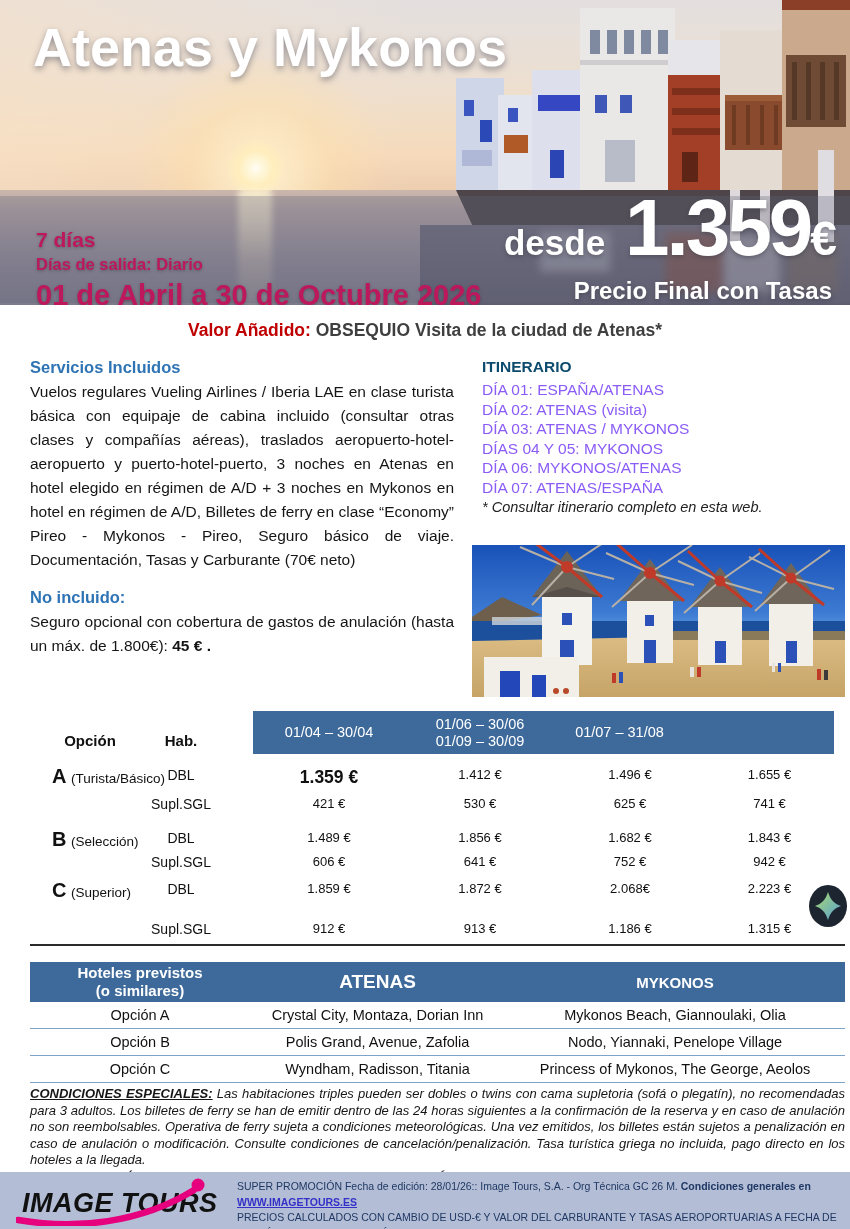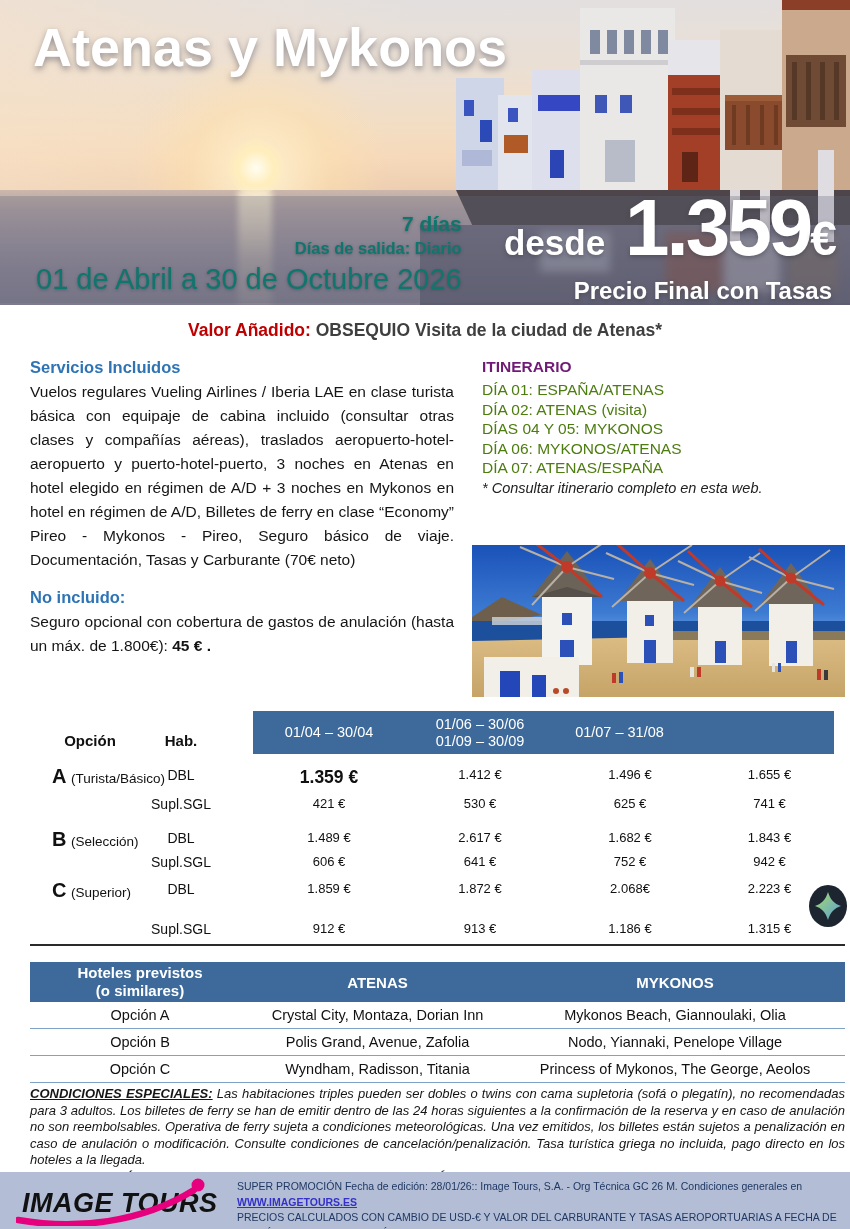--- a/index.html
+++ b/index.html
@@ -19,44 +19,44 @@
   .hero-glow{position:absolute;left:115px;top:60px;width:290px;height:230px;border-radius:50%;
     background:radial-gradient(circle,rgba(255,243,210,0.9) 0%,rgba(255,225,170,0.45) 38%,rgba(252,214,160,0) 70%);}
   .hero-sun{position:absolute;left:228px;top:140px;width:56px;height:56px;border-radius:50%;
     background:radial-gradient(circle,#fffdf2 0%,#ffeebc 45%,rgba(255,220,150,0) 78%);}
   .hero-streak{position:absolute;left:238px;top:190px;width:34px;height:115px;
     background:linear-gradient(180deg,rgba(255,244,214,0.85),rgba(255,238,200,0.25) 60%,rgba(255,238,200,0.12));filter:blur(3px);}
   .hero-houses{position:absolute;left:420px;top:0;width:430px;height:305px;}
   .hero-band{position:absolute;left:0;top:196px;width:850px;height:107px;background:rgba(99,104,122,0.30);}
   .hero-title{position:absolute;left:33px;top:16px;font-size:54px;font-weight:bold;color:#fff;
     text-shadow:0 3px 6px rgba(80,80,95,0.55);}
-  .hero-left{position:absolute;left:36px;top:212px;color:#0f766e;text-shadow:0 1px 3px rgba(60,60,70,0.5);text-align:right;}
+  .hero-left{position:absolute;left:36px;top:228px;color:#be185d;text-shadow:0 1px 3px rgba(60,60,70,0.5);}
   .hl-dur{font-size:21px;font-weight:bold;}
   .hl-dep{font-size:16.5px;font-weight:bold;margin-top:3px;}
-  .hl-dates{font-size:29px;font-weight:normal;margin-top:5px;}
+  .hl-dates{font-size:29px;font-weight:bold;margin-top:5px;}
   .hero-price{position:absolute;right:16px;top:192px;text-align:right;color:#fff;text-shadow:0 2px 4px rgba(60,60,70,0.5);}
   .hp-row{display:flex;align-items:baseline;justify-content:flex-end;}
   .hp-desde{font-size:35px;font-weight:bold;margin-right:20px;}
   .hp-price{font-size:80px;font-weight:bold;letter-spacing:-3px;line-height:72px;}
   .hp-cur{font-size:48px;font-weight:bold;}
   .hp-note{font-size:24px;font-weight:bold;margin-top:2px;padding-right:2px;}
 
   
   .valor{position:absolute;left:0;top:320px;width:850px;text-align:center;font-size:17.5px;font-weight:bold;}
   .valor-red{color:#C00000;}
   .valor-dark{color:#3f3f3f;}
 
   
   .services{position:absolute;left:30px;top:358px;width:424px;}
   .sec-title{color:#2E74B5;font-weight:bold;font-size:16.5px;margin-bottom:3px;}
   .sec-body{font-size:15.5px;line-height:24px;text-align:justify;color:#151515;}
   .noinc{margin-top:16px;}
   .itin{position:absolute;left:482px;top:358px;width:360px;}
-  .itin-title{font-size:15.5px;font-weight:bold;color:#701a75;margin-bottom:4px;}
-  .itin-day{font-size:15.5px;line-height:19.5px;color:#4d7c0f;}
+  .itin-title{font-size:15.5px;font-weight:bold;color:#0c4a6e;margin-bottom:4px;}
+  .itin-day{font-size:15.5px;line-height:19.5px;color:#8b5cf6;}
   .itin-note{font-size:14.5px;font-style:italic;color:#222;margin-top:2px;}
   .windmills{position:absolute;left:472px;top:545px;width:373px;height:152px;}
 
   
   .precios-note{position:absolute;left:30px;top:680px;font-size:15px;font-style:italic;color:#151515;}
   .ptable{position:absolute;left:0;top:711px;width:850px;height:240px;}
   .pt-band{position:absolute;left:253px;top:0;width:581px;height:43px;background:#3D6A9A;display:flex;}
   .pt-col{display:flex;flex-direction:column;justify-content:center;align-items:center;
     color:#fff;font-size:14.5px;line-height:17px;}
   .pt-c0{width:152px}.pt-c1{width:150px}.pt-c2{width:150px}.pt-c3{width:129px}
@@ -69,39 +69,39 @@
   .pt-hab{position:absolute;left:131px;width:100px;text-align:center;font-size:14px;}
   .pt-v{position:absolute;text-align:center;font-size:13px;}
   .pt-v0{left:253px;width:152px}.pt-v1{left:405px;width:150px}.pt-v2{left:555px;width:150px}.pt-v3{left:705px;width:129px}
   .pt-big{font-size:17.5px;font-weight:bold;}
   .pt-bottomline{position:absolute;left:30px;top:233px;width:815px;border-top:2px solid #2a2a2a;}
 
   
   .htable{position:absolute;left:30px;top:962px;width:815px;}
   .ht-head{display:flex;background:#3D6A9A;color:#fff;font-weight:bold;height:40px;}
   .ht-h1{width:220px;display:flex;flex-direction:column;justify-content:center;align-items:center;font-size:15px;line-height:18px;}
-  .ht-h2{width:255px;display:flex;justify-content:center;align-items:center;font-size:15px;}
+  .ht-h2{width:255px;display:flex;justify-content:center;align-items:center;font-size:19px;}
   .ht-h3{width:340px;display:flex;justify-content:center;align-items:center;font-size:15px;}
   .ht-row{display:flex;height:26px;align-items:center;font-size:14.5px;border-bottom:1.5px solid #7DA3C9;}
   .ht-row:first-of-type{border-top:2px solid #fff;}
   .ht-c1{width:220px;text-align:center;}
   .ht-c2{width:255px;text-align:center;}
   .ht-c3{width:340px;text-align:center;}
 
   
   .conds{position:absolute;left:30px;top:1086px;width:815px;font-size:13px;font-style:italic;
     line-height:16.5px;text-align:justify;color:#151515;}
   .conds b{font-size:13px;text-decoration:underline;}
   .conds-final{font-weight:bold;font-style:italic;margin-top:1px;text-align:left;}
 
   
   .footer{position:absolute;left:0;top:1172px;width:850px;height:57px;background:#B3BDD5;}
   .f-logo{position:absolute;left:16px;top:4px;}
   .f-text{position:absolute;left:237px;top:7px;width:600px;color:#1F3864;font-size:10.5px;line-height:15.5px;}
-  .f-bold{font-weight:normal;}
+  .f-bold{font-weight:bold;}
   .f-link{font-weight:bold;color:#3430C8;text-decoration:underline;cursor:pointer;}
   .f-it{font-style:italic;}
 
   
   .badge{position:absolute;left:808px;top:884px;width:40px;height:44px;cursor:pointer;}
 </style>
 </head>
 <body>
 
 <div class="page">
@@ -203,20 +203,21 @@
     <div class="noinc">
       <div class="sec-title">No incluido:</div>
       <div class="sec-body"><span>Seguro opcional con cobertura de gastos de anulación (hasta un máx. de 1.800€): </span><b>45 € .</b></div>
     </div>
   </div>
 
   <div class="itin">
     <div class="itin-title">ITINERARIO</div>
     <div class="itin-day">DÍA 01: ESPAÑA/ATENAS</div>
     <div class="itin-day">DÍA 02: ATENAS (visita)</div>
+    <div class="itin-day">DÍA 03: ATENAS / MYKONOS</div>
     <div class="itin-day">DÍAS 04 Y 05: MYKONOS</div>
     <div class="itin-day">DÍA 06: MYKONOS/ATENAS</div>
     <div class="itin-day">DÍA 07: ATENAS/ESPAÑA</div>
     <div class="itin-note">* Consultar itinerario completo en esta web.</div>
   </div>
 
   <svg class="windmills" viewBox="0 0 373 152">
     <defs>
       <linearGradient id="sky2" x1="0" y1="0" x2="0" y2="1">
         <stop offset="0" stop-color="#1a52b8"></stop>
@@ -348,21 +349,21 @@
       <span class="pt-v pt-v0">421 €</span>
       <span class="pt-v pt-v1">530 €</span>
       <span class="pt-v pt-v2">625 €</span>
       <span class="pt-v pt-v3">741 €</span>
     </div>
 
     <div class="pt-line" style="top:119px">
       <span class="pt-opt"><b>B</b> <span class="pt-cat">(Selección)</span></span>
       <span class="pt-hab">DBL</span>
       <span class="pt-v pt-v0">1.489 €</span>
-      <span class="pt-v pt-v1">2.617 €</span>
+      <span class="pt-v pt-v1">1.856 €</span>
       <span class="pt-v pt-v2">1.682 €</span>
       <span class="pt-v pt-v3">1.843 €</span>
     </div>
     <div class="pt-line" style="top:143px">
       <span class="pt-hab">Supl.SGL</span>
       <span class="pt-v pt-v0">606 €</span>
       <span class="pt-v pt-v1">641 €</span>
       <span class="pt-v pt-v2">752 €</span>
       <span class="pt-v pt-v3">942 €</span>
     </div>

